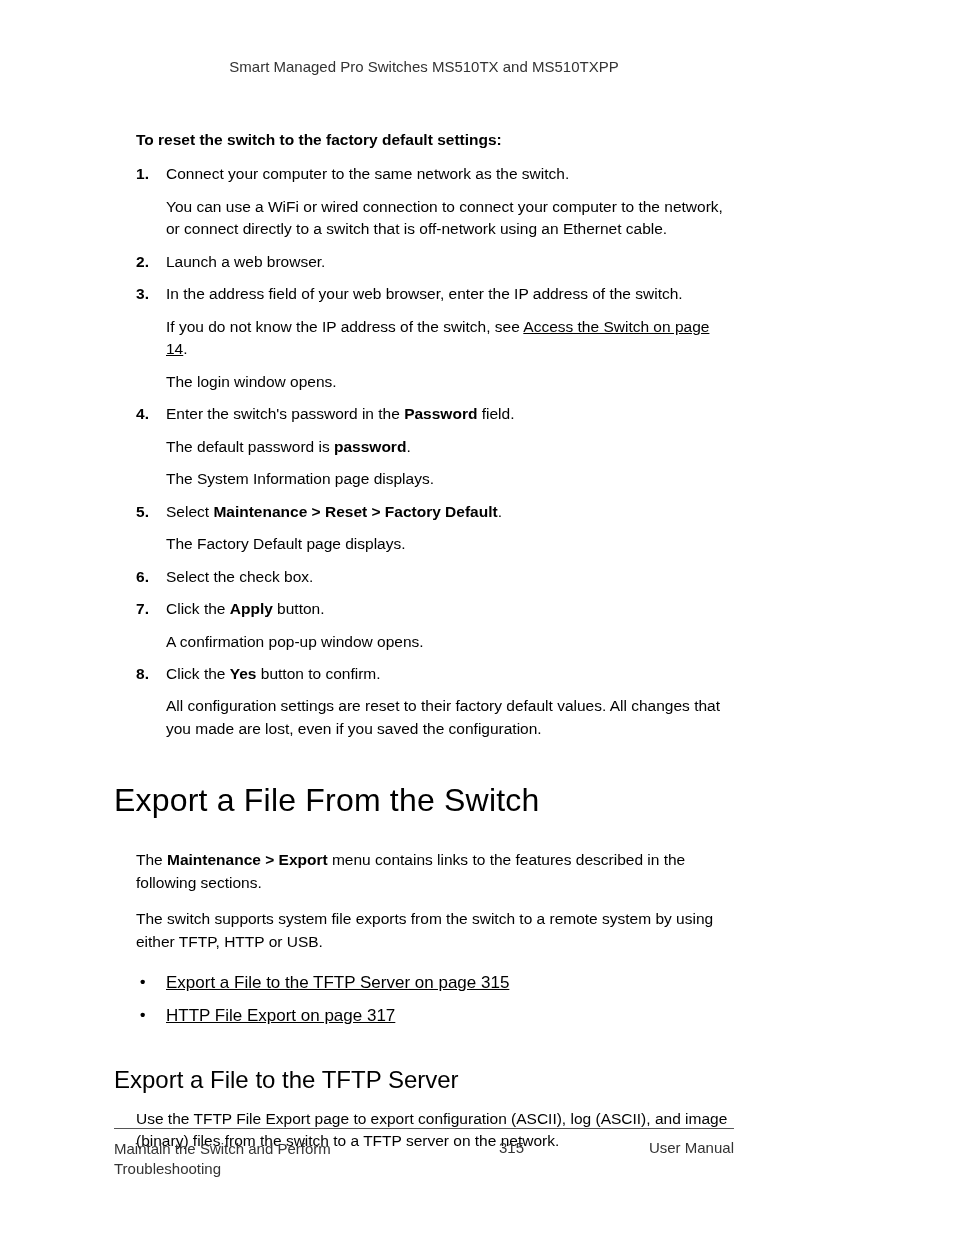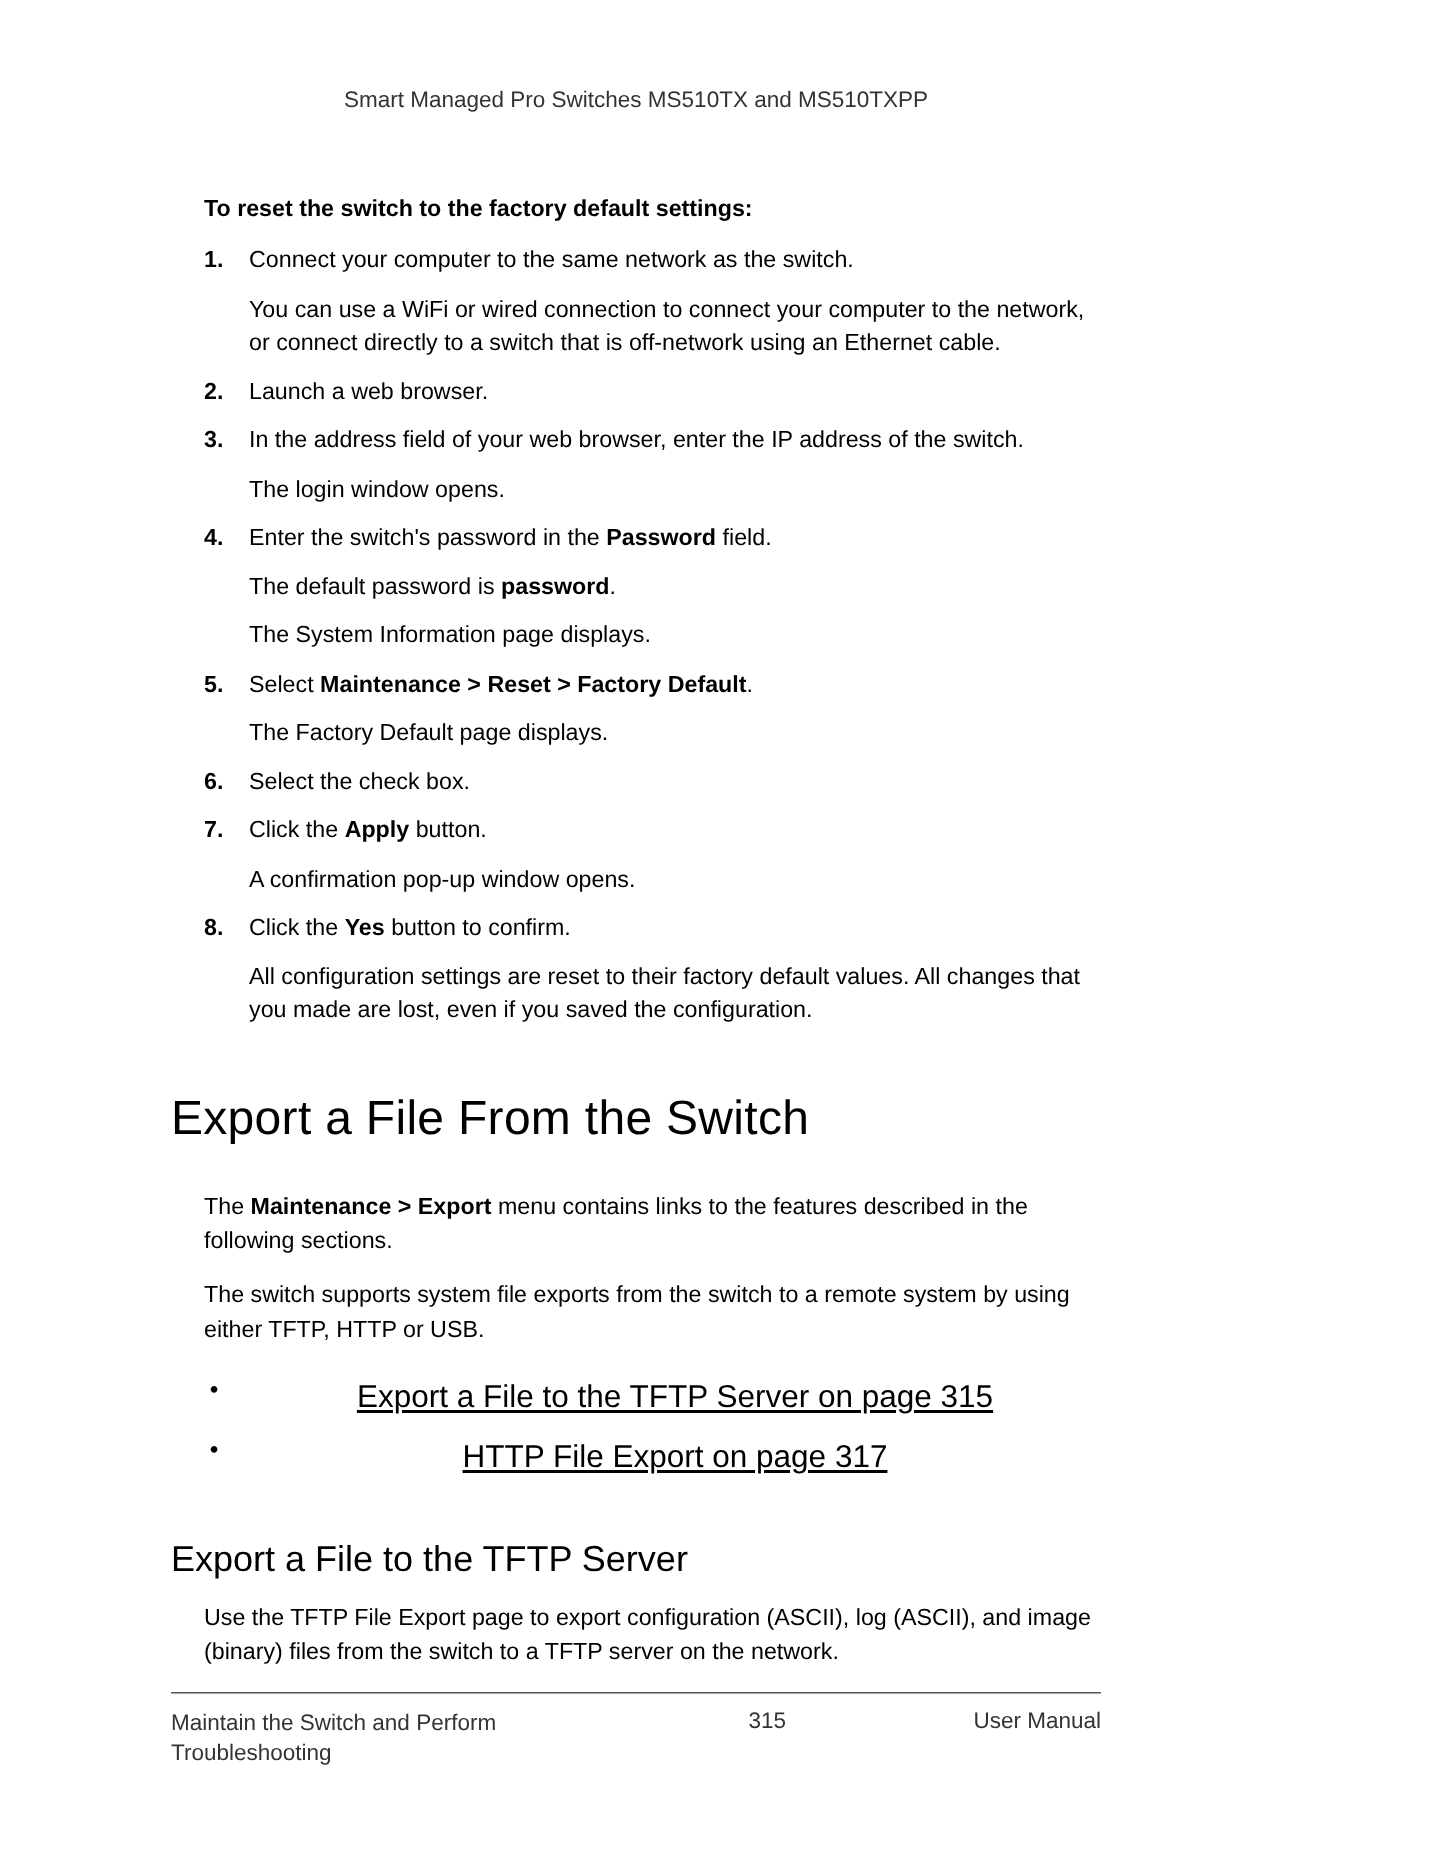--- a/index.html
+++ b/index.html
@@ -79,23 +79,22 @@
     margin: 0 0 14px 22px;
   }
   ul.bullets {
     list-style: none;
     margin: 0 0 0 22px;
     padding: 0;
   }
   ul.bullets > li {
     position: relative;
     padding-left: 30px;
-    font-size: 21px;
+    font-size: 17px;
     line-height: 1.9;
-    text-align: center;
   }
   ul.bullets > li::before {
     content: "•";
     position: absolute;
     left: 4px;
     top: 0;
     font-weight: 700;
     font-size: 15.5px;
   }
   h2.subsection-title {
@@ -148,20 +147,23 @@
   <ol class="steps">
     <li>
       <span>Connect your computer to the same network as the switch.</span>
       <div class="step-para">You can use a WiFi or wired connection to connect your computer to the network, or connect directly to a switch that is off-network using an Ethernet cable.</div>
     </li>
     <li>
       <span>Launch a web browser.</span>
     </li>
     <li>
       <span>In the address field of your web browser, enter the IP address of the switch.</span>
+      <div class="step-para">
+        <span>If you do not know the IP address of the switch, see </span><span class="link">Access the Switch on page 14</span><span>.</span>
+      </div>
       <div class="step-para">The login window opens.</div>
     </li>
     <li>
       <span>Enter the switch's password in the </span><span class="bold">Password</span><span> field.</span>
       <div class="step-para">
         <span>The default password is </span><span class="bold">password</span><span>.</span>
       </div>
       <div class="step-para">The System Information page displays.</div>
     </li>
     <li>

